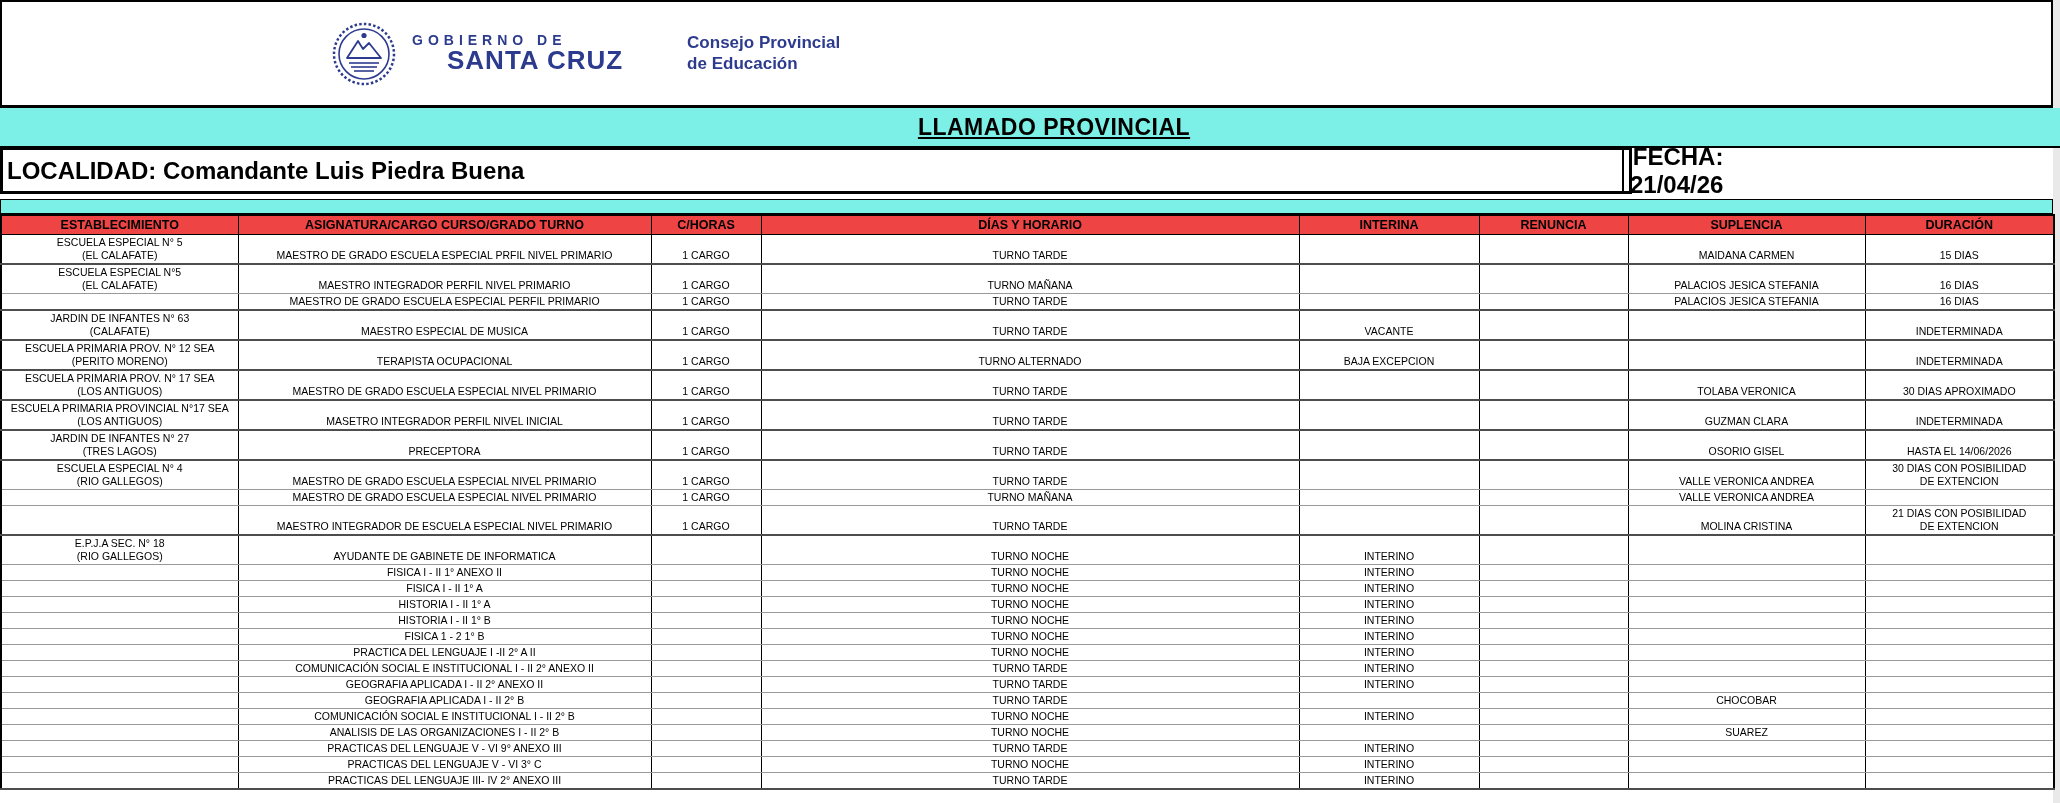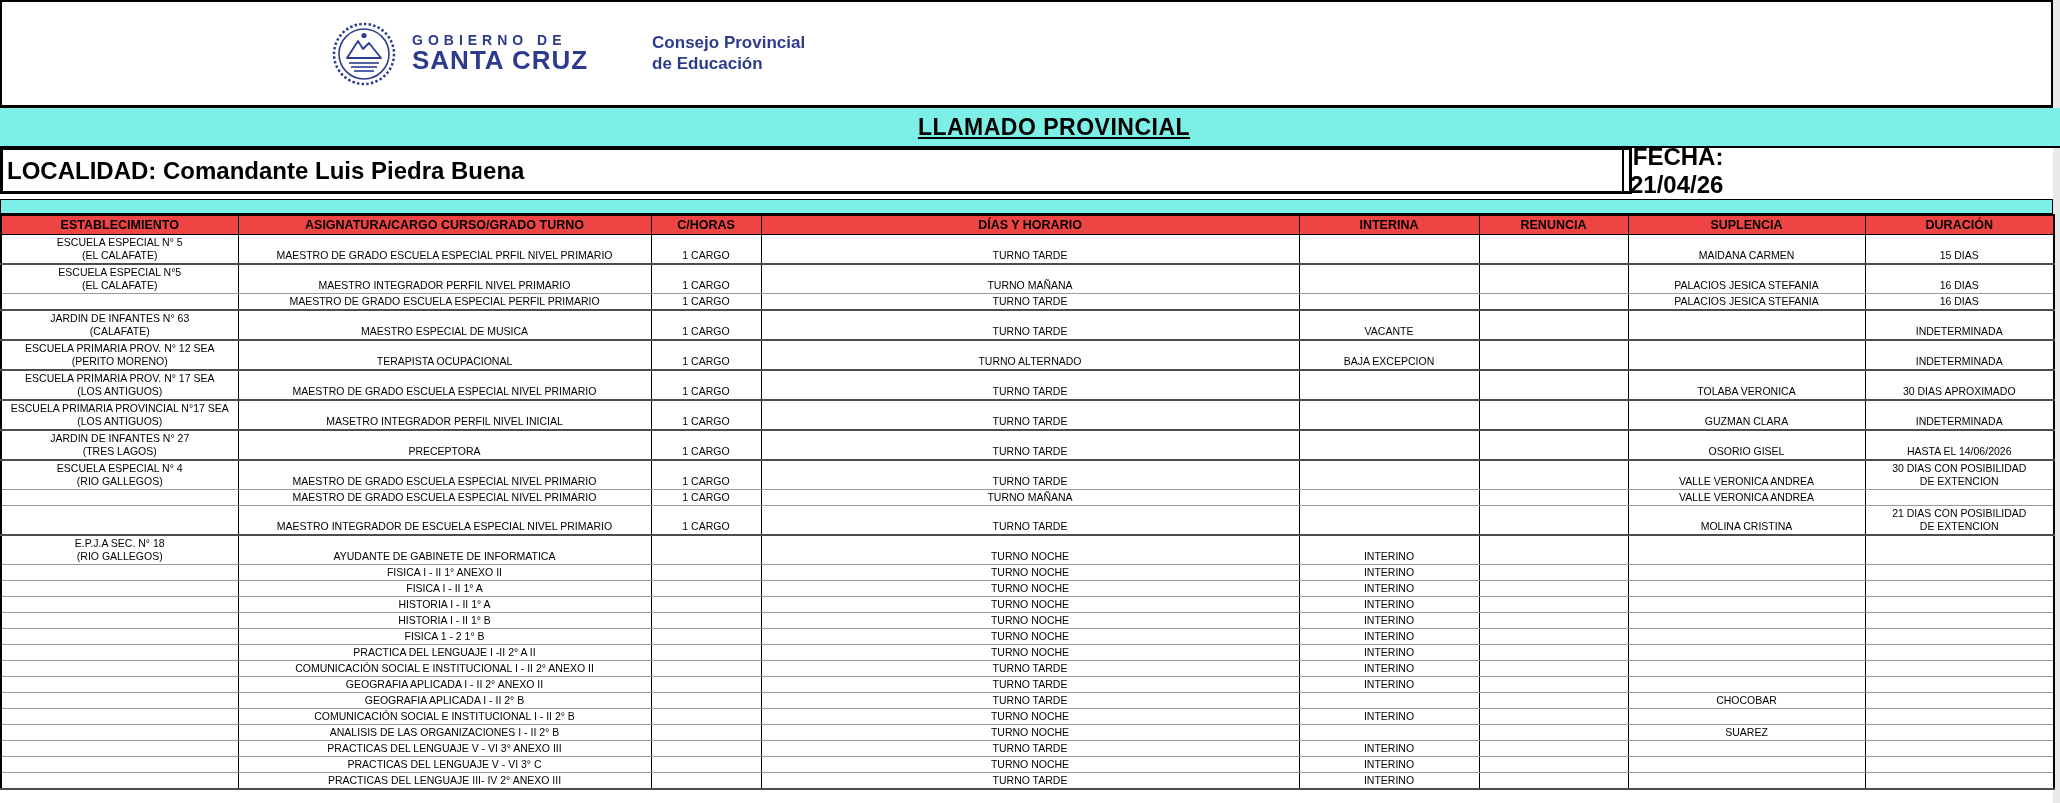--- a/index.html
+++ b/index.html
@@ -8,21 +8,21 @@
   .edge-strip{position:absolute;top:0;right:0;width:7px;height:100%;background:#e9e9e9;z-index:0;}
   .content{position:relative;z-index:1;}
 
   
   .top-box{width:2053px;height:108px;box-sizing:border-box;border:2px solid #000;border-bottom:3px solid #000;
            background:#fff;display:flex;align-items:center;}
   .brand{display:flex;align-items:center;margin-left:330px;}
   .emblem{width:64px;height:64px;flex:0 0 64px;}
   .gov-text{margin-left:16px;color:var(--navy,#2d3b8e);line-height:1.05;}
   .gov-line1{font-size:14px;font-weight:700;letter-spacing:5px;}
-  .gov-line2{font-size:26px;font-weight:800;letter-spacing:1px;}
+  .gov-line2{font-size:26px;font-weight:800;letter-spacing:1px;margin-left:35px;}
   .org-text{margin-left:64px;color:var(--navy,#2d3b8e);font-size:17px;font-weight:600;line-height:1.18;}
 
   
   .title-bar{width:2060px;height:40px;box-sizing:border-box;background:var(--cyan,#7cefe6);
              border-bottom:2px solid #000;display:flex;align-items:center;justify-content:center;padding-left:48px;}
   .title-text{font-size:23px;font-weight:700;text-decoration:underline;letter-spacing:.5px;}
 
   
   .info-row{width:1632px;height:46px;box-sizing:border-box;border:3px solid #000;border-top:2px solid #000;
             display:flex;background:#fff;}
@@ -345,21 +345,21 @@
     <td>ANALISIS DE LAS ORGANIZACIONES I - II 2° B</td>
     <td></td>
     <td>TURNO NOCHE</td>
     <td></td>
     <td></td>
     <td>SUAREZ</td>
     <td></td>
   </tr>
           <tr>
     <td class="c-est"></td>
-    <td>PRACTICAS DEL LENGUAJE V - VI 3° ANEXO III</td>
+    <td>PRACTICAS DEL LENGUAJE V - VI 9° ANEXO III</td>
     <td></td>
     <td>TURNO TARDE</td>
     <td>INTERINO</td>
     <td></td>
     <td></td>
     <td></td>
   </tr>
           <tr>
     <td class="c-est"></td>
     <td>PRACTICAS DEL LENGUAJE V - VI 3° C</td>

